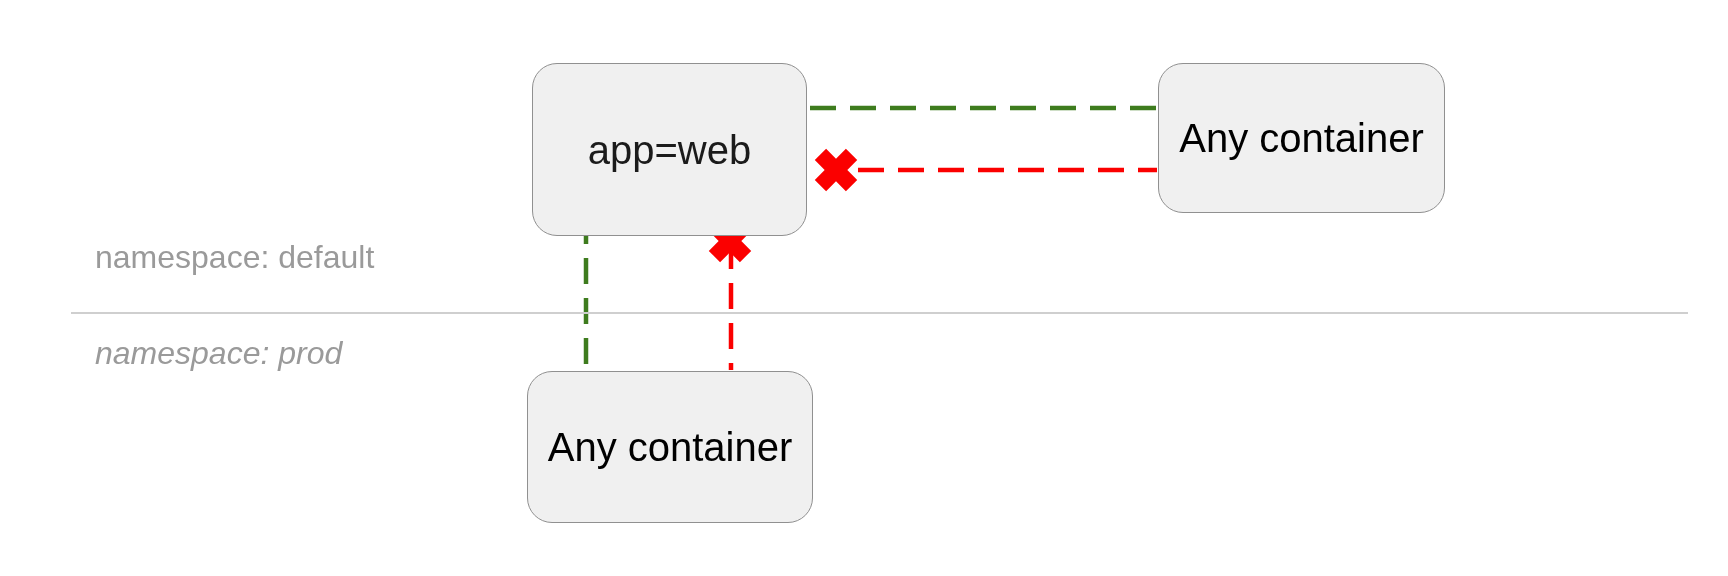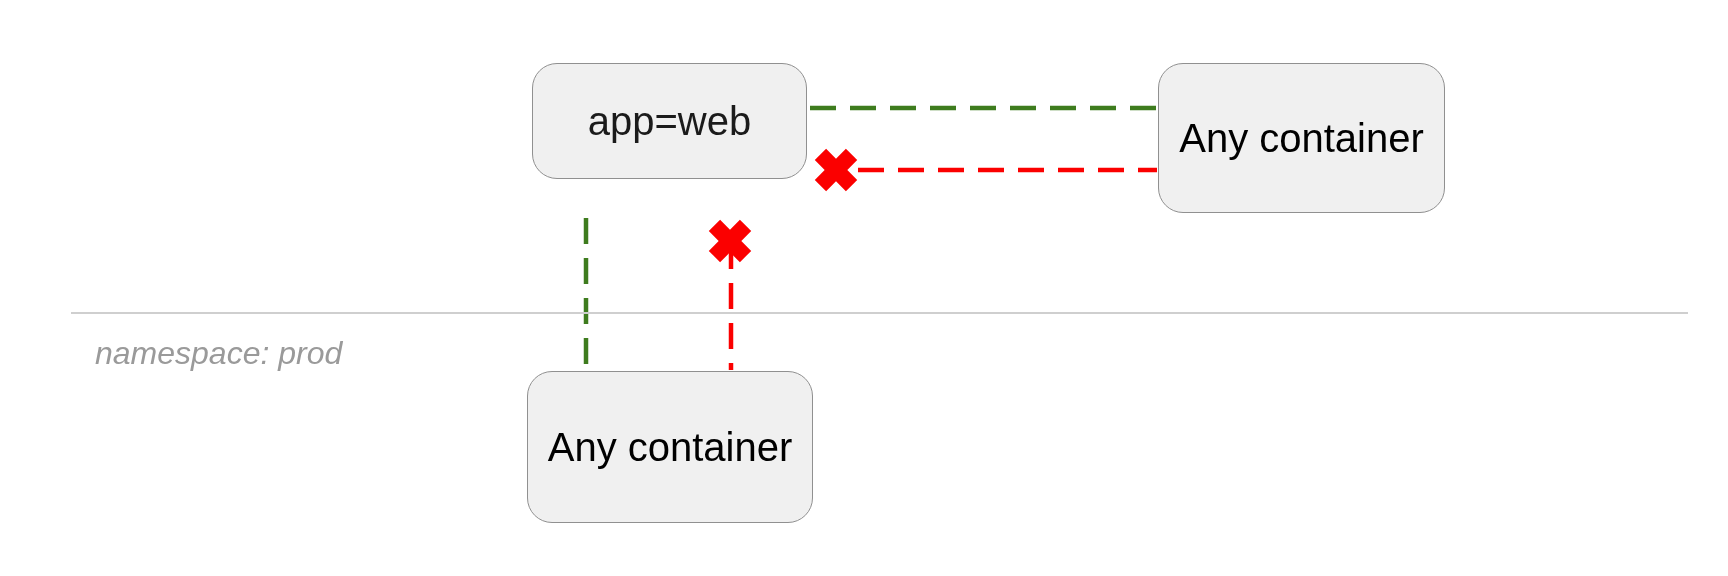--- a/index.html
+++ b/index.html
@@ -33,21 +33,21 @@
     align-items: center;
     justify-content: center;
   }
   .node-label {
     font-size: 40px;
     line-height: 1.1;
     white-space: nowrap;
   }
   .node-label--primary { color: #1b1b1b; }
   .node-label--muted   { color: #000000; }
-  .node--app-web        { left: 532px; top: 63px;  width: 275px; height: 116px; }
+  .node--app-web        { left: 532px; top: 63px;  width: 275px; height: 173px; }
   .node--any-default    { left: 1158px; top: 63px; width: 287px; height: 150px; }
   .node--any-prod       { left: 527px; top: 371px; width: 286px; height: 152px; }
   .namespace-divider {
     position: absolute;
     left: 71px;
     top: 312px;
     width: 1617px;
     height: 2px;
     background: #cfcfcf;
   }
@@ -80,20 +80,21 @@
     <g transform="translate(836,170) rotate(45)">
       <path d="M -22 -8 L -8 -8 L -8 -22 L 8 -22 L 8 -8 L 22 -8 L 22 8 L 8 8 L 8 22 L -8 22 L -8 8 L -22 8 Z" fill="#fb0000"></path>
     </g>
 
     <g transform="translate(730,241) rotate(45)">
       <path d="M -22 -8 L -8 -8 L -8 -22 L 8 -22 L 8 -8 L 22 -8 L 22 8 L 8 8 L 8 22 L -8 22 L -8 8 L -22 8 Z" fill="#fb0000"></path>
     </g>
   </svg>
 
   <div class="namespace-divider"></div>
+  <div class="namespace-label namespace-label--default">namespace: default</div>
   <div class="namespace-label namespace-label--prod">namespace: prod</div>
 
   <div class="node node--app-web">
     <span class="node-label node-label--primary">app=web</span>
   </div>
 
   <div class="node node--any-default">
     <span class="node-label node-label--muted">Any container</span>
   </div>
 

